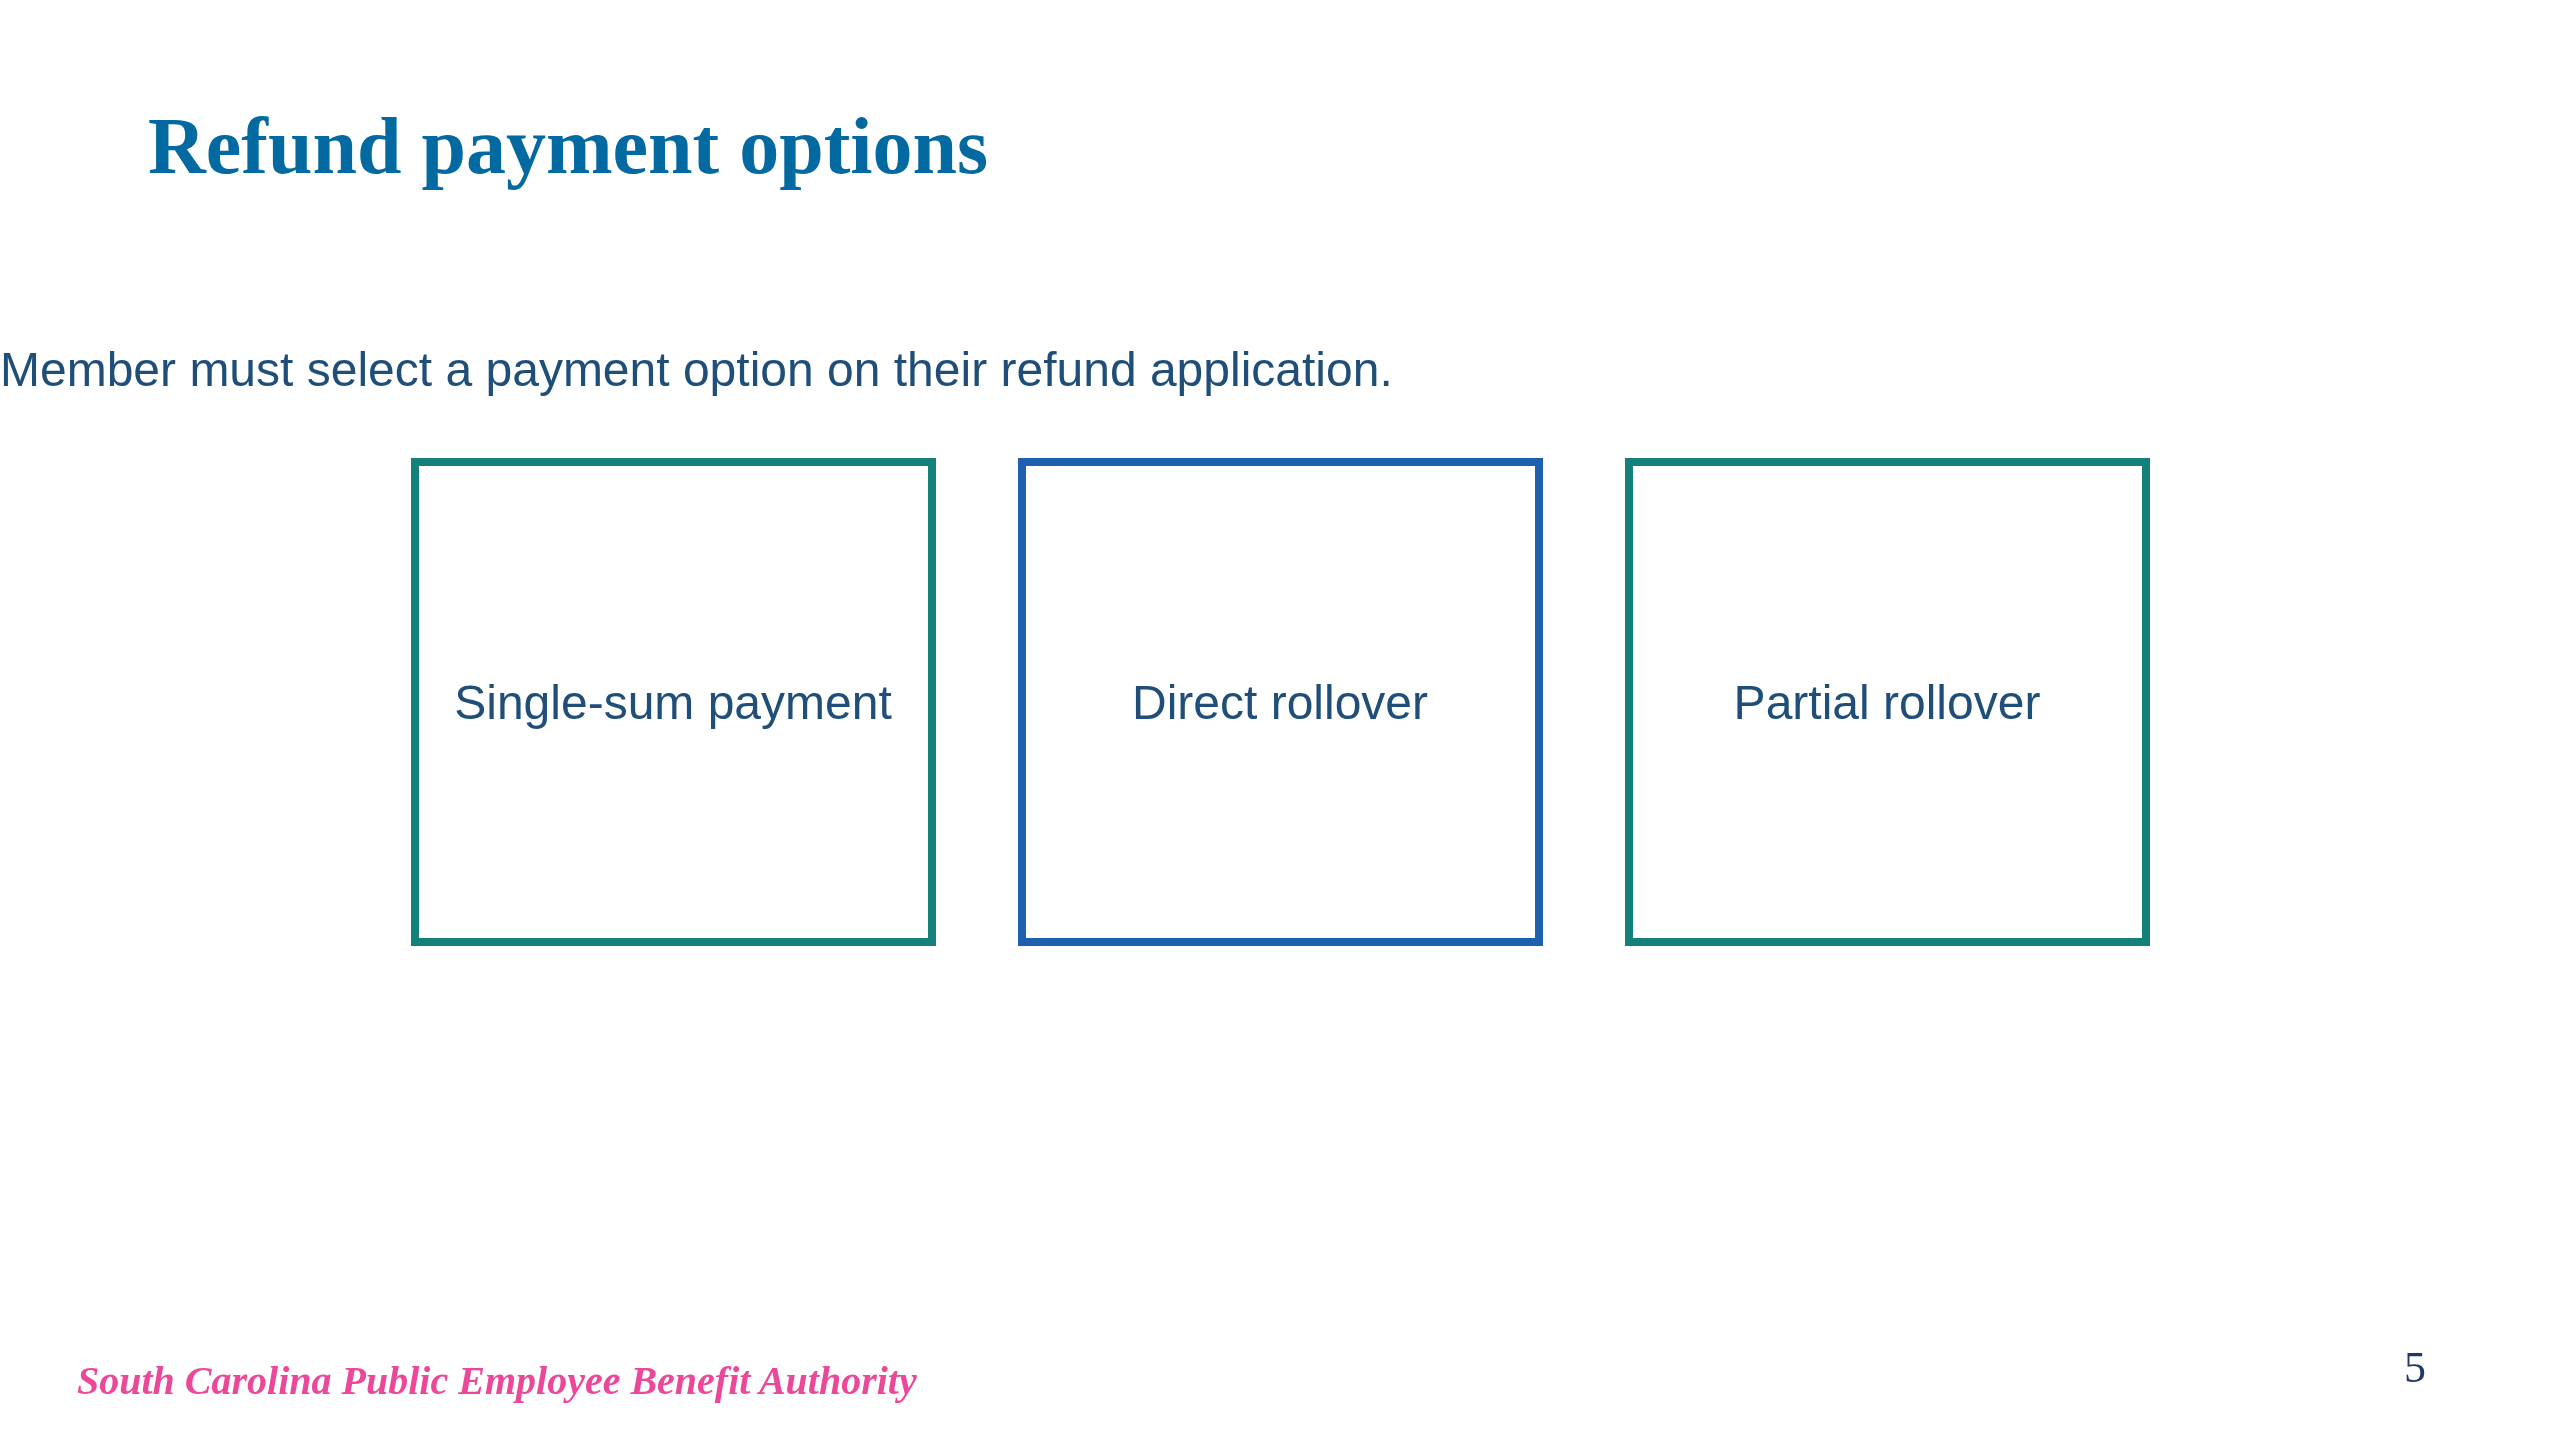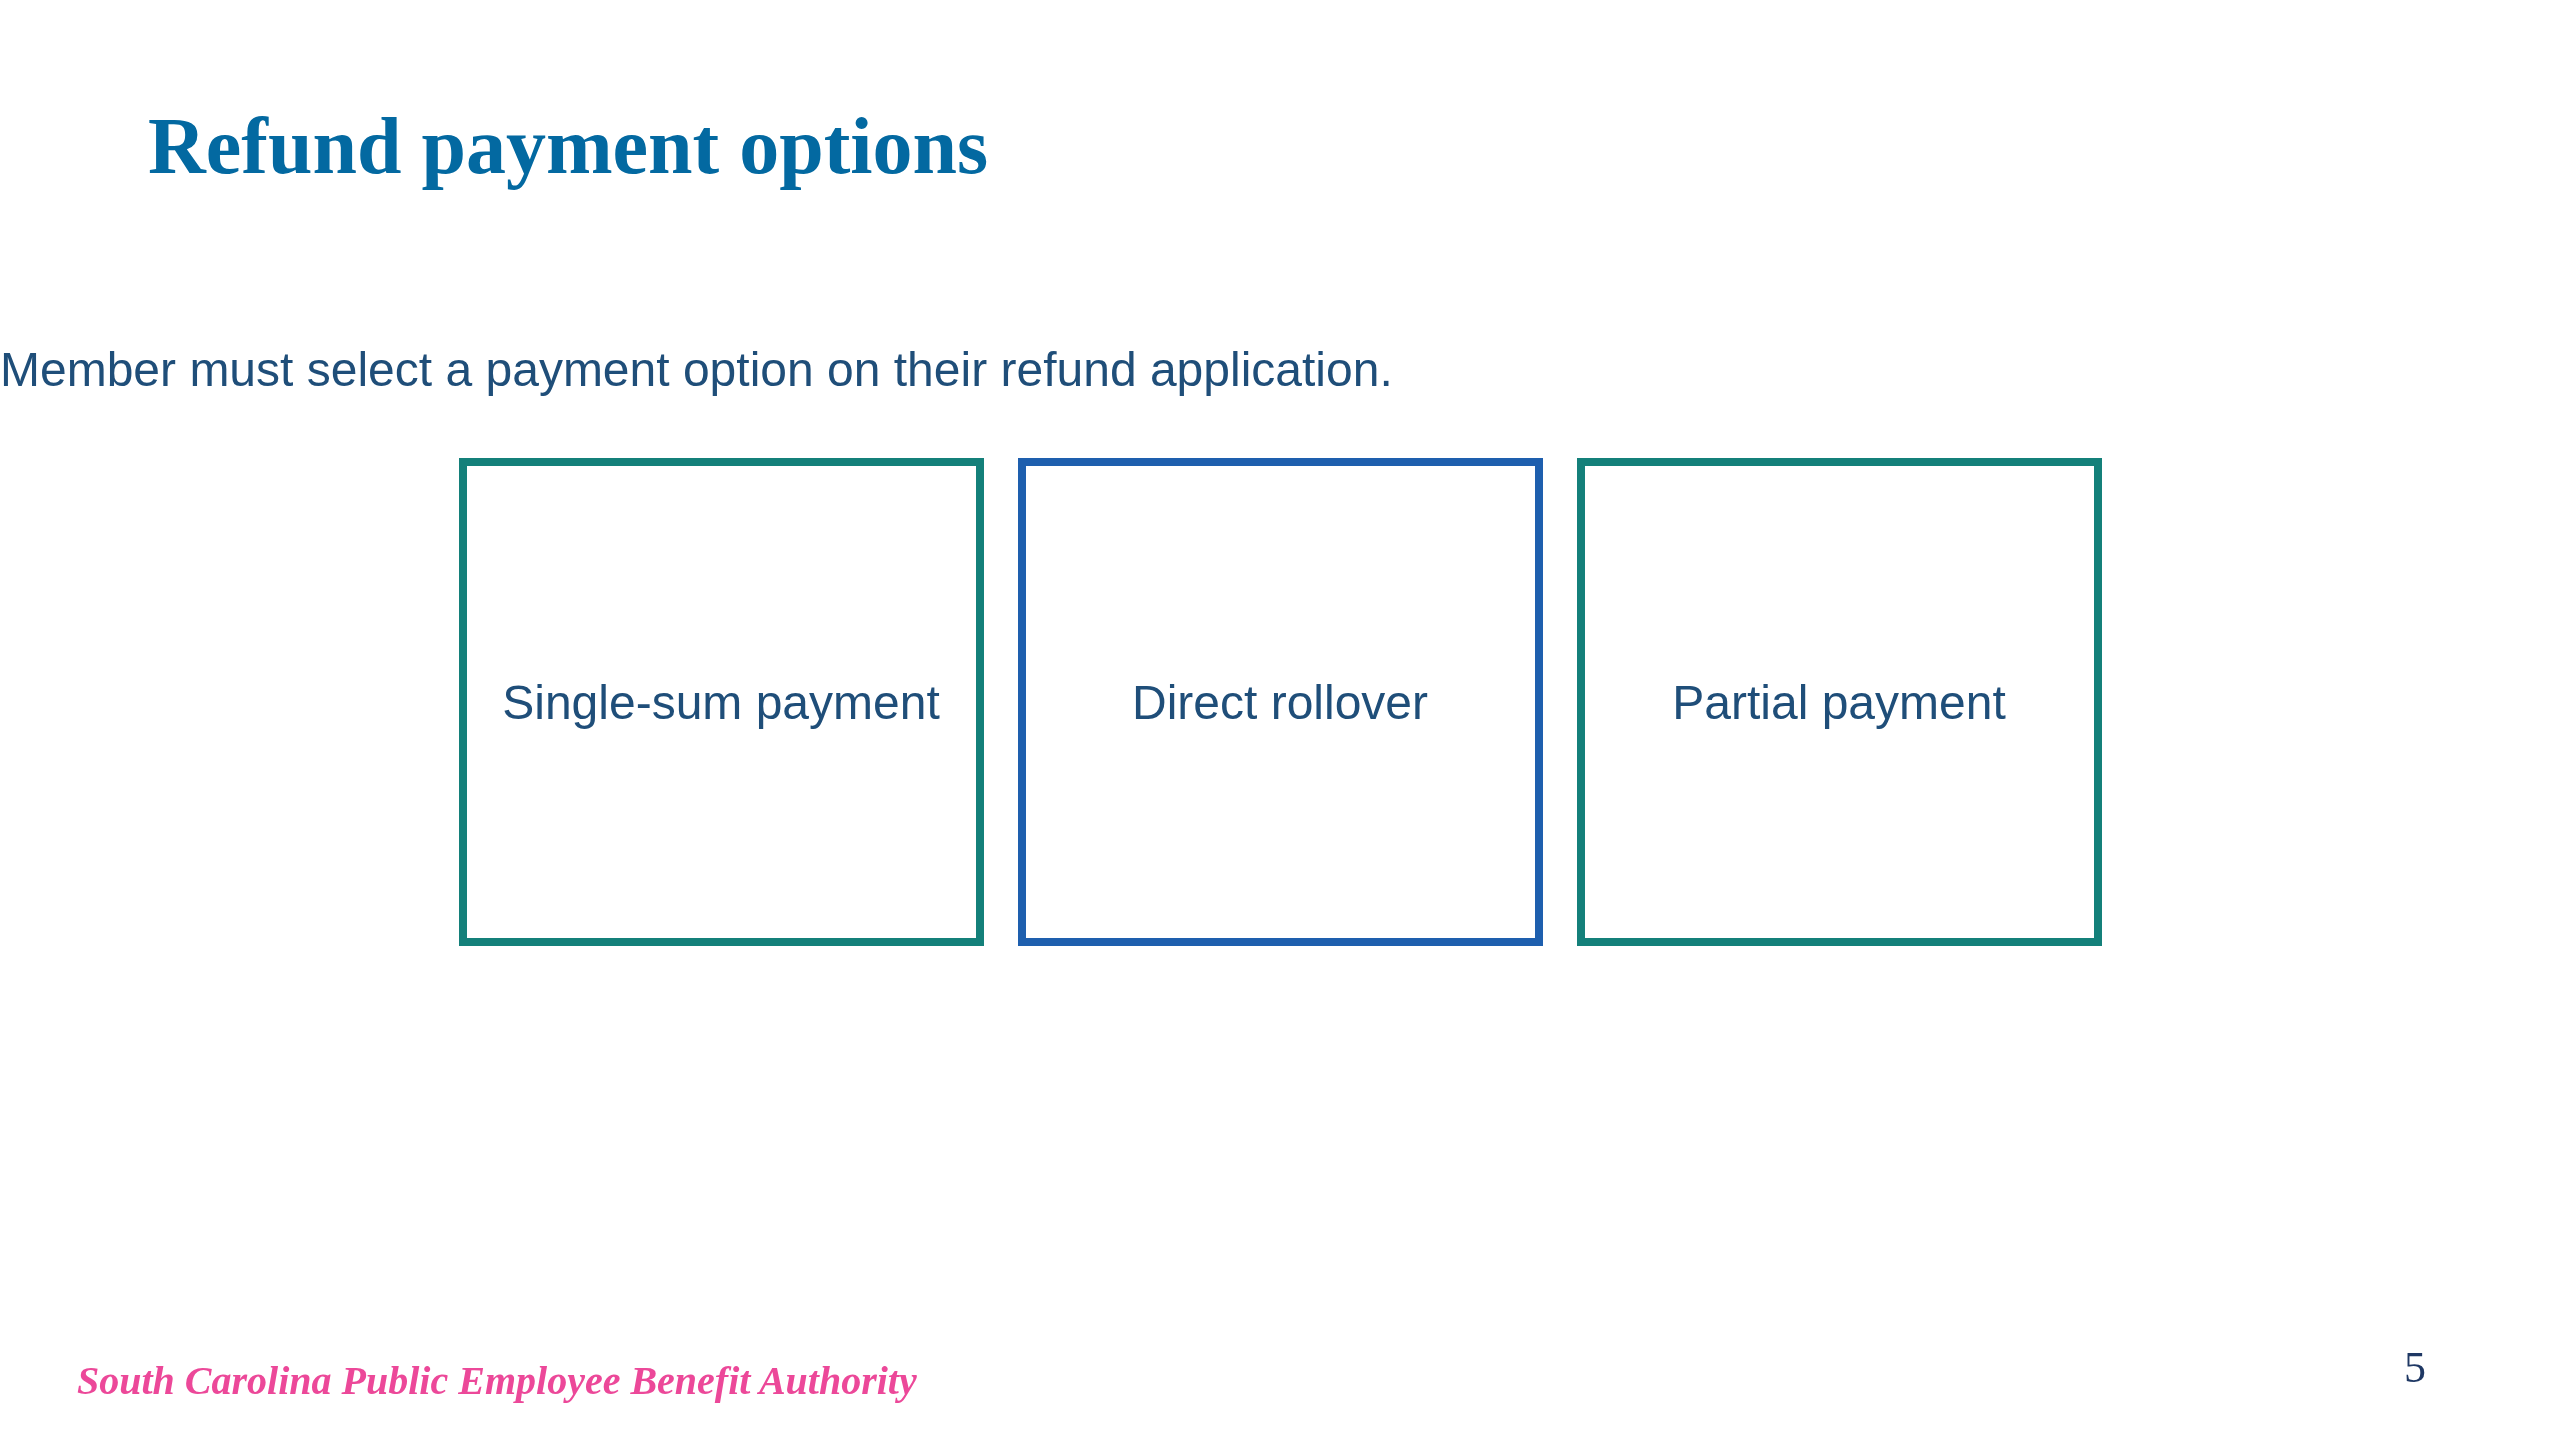--- a/index.html
+++ b/index.html
@@ -42,21 +42,21 @@
     color: #1f4e79;
     white-space: nowrap;
   }
   .options-row {
     position: absolute;
     left: 0;
     top: 458px;
     width: 100%;
     display: flex;
     justify-content: center;
-    gap: 34px;
+    gap: 82px;
   }
   .option-box {
     box-sizing: border-box;
     width: 525px;
     height: 488px;
     background: #ffffff;
     border: 8px solid #14807a; 
     display: flex;
     align-items: center;
     justify-content: center;
@@ -104,21 +104,21 @@
 
     <div class="option-box" style="border-color: rgb(20, 128, 122);">
       <span class="option-label">Single-sum payment</span>
     </div>
 
     <div class="option-box" style="border-color: rgb(30, 95, 174);">
       <span class="option-label">Direct rollover</span>
     </div>
 
     <div class="option-box" style="border-color: rgb(20, 128, 122);">
-      <span class="option-label">Partial payment</span>
+      <span class="option-label">Partial rollover</span>
     </div>
 
   </div>
 
   <p class="slide-footer">South Carolina Public Employee Benefit Authority</p>
 
   <p class="page-number">5</p>
 
 </div>
 

